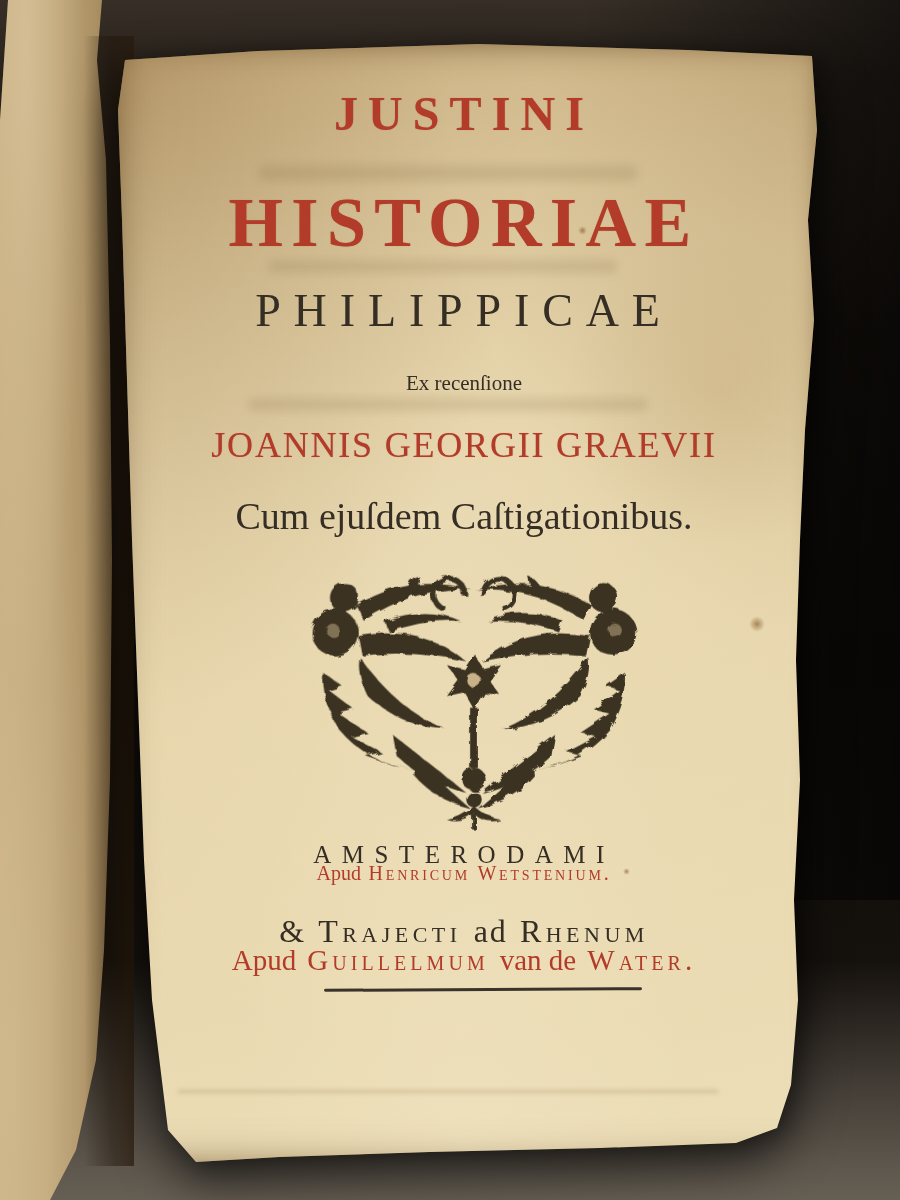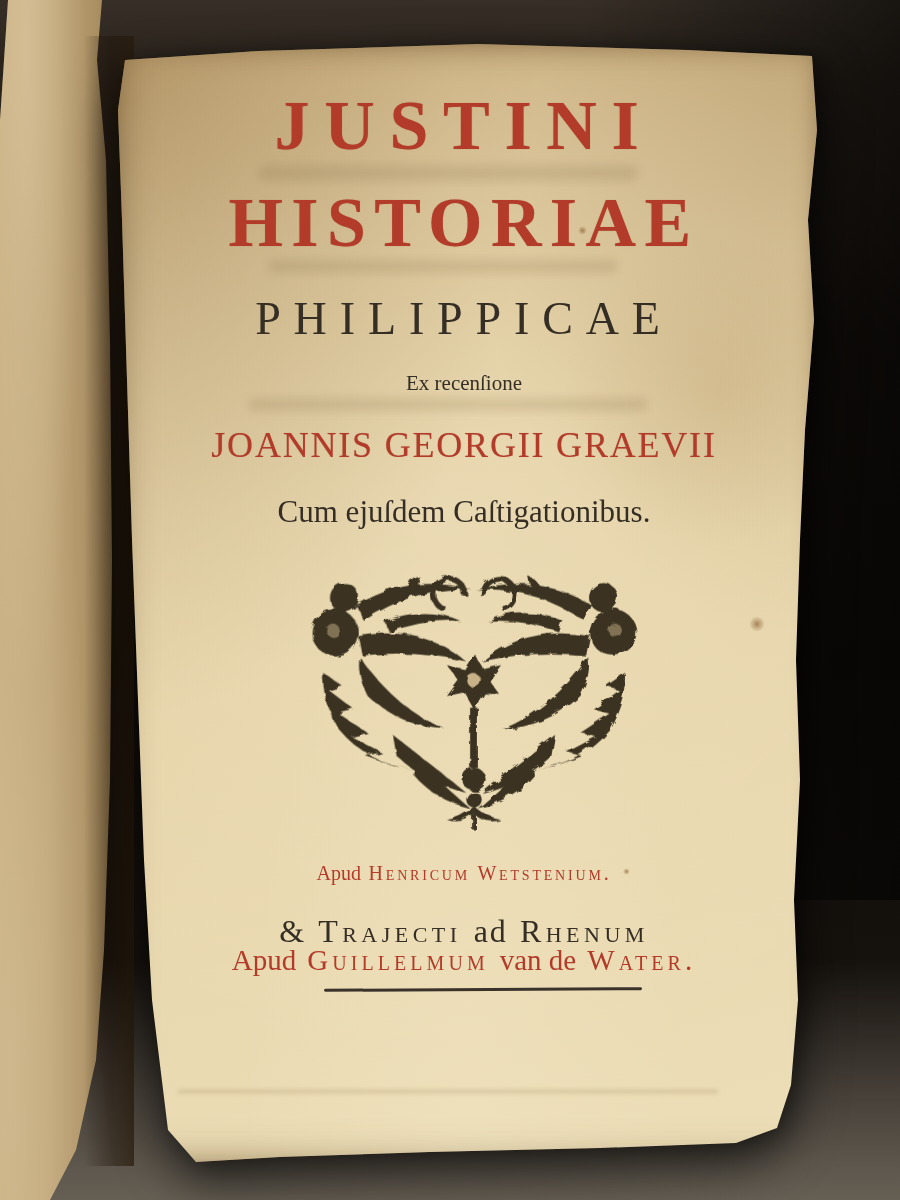--- a/index.html
+++ b/index.html
@@ -45,28 +45,28 @@
       radial-gradient(circle at 86% 31%,rgba(150,110,50,.14),transparent 16%),
       radial-gradient(ellipse at 50% 100%,rgba(255,246,222,.16),transparent 46%);}
   .ghost{position:absolute;background:rgba(120,95,55,.16);filter:blur(4px);border-radius:8px;}
   .spot{position:absolute;border-radius:50%;
     background:radial-gradient(circle,rgba(125,80,32,.6),rgba(125,80,32,0) 70%);}
   .crease{position:absolute;height:3px;background:rgba(110,80,40,.22);filter:blur(2px);}
   
   .line{position:absolute;left:24px;width:664px;text-align:center;
         color:#352e25;white-space:nowrap;}
   .red{color:#b23b2a;}
-  .t1{top:42px;font-size:70px;letter-spacing:.21em;font-weight:bold;
+  .t1{top:42px;font-size:48px;letter-spacing:.21em;font-weight:bold;
       text-shadow:0 0 1px rgba(140,40,20,.35);}
   .t2{top:139px;font-size:70px;letter-spacing:.12em;font-weight:bold;
       text-shadow:0 0 1px rgba(140,40,20,.35);}
-  .t3{top:248px;font-size:46px;letter-spacing:.28em;}
+  .t3{top:240px;font-size:46px;letter-spacing:.28em;}
   .t4{top:327px;font-size:21px;}
   .t5{top:380px;font-size:36px;letter-spacing:.05em;text-shadow:0 0 1px rgba(140,40,20,.3);}
-  .t6{top:450px;font-size:31px;}
+  .t6{top:450px;font-size:38px;}
   .i1{top:797px;font-size:25px;letter-spacing:.42em;}
   .i2{top:818px;font-size:20px;}
   .i3{top:869px;font-size:32px;letter-spacing:.06em;}
   .i4{top:900px;font-size:29px;}
   .sc{font-variant:small-caps;letter-spacing:.14em;}
   .gapL{margin-left:.38em;}
   #imprint-rule{position:absolute;left:216px;top:944px;width:318px;height:3px;
     background:#3a332b;border-radius:2px;transform:rotate(-.3deg);}
   .dt{top:960px;font-size:26px;letter-spacing:.17em;
       font-family:"DejaVu Serif",serif;}
@@ -133,20 +133,21 @@
           <circle cx="180" cy="120" r="7" fill="#c9b287"></circle>
           <rect x="176" y="148" width="8" height="62" fill="#3a3322"></rect>
           <circle cx="180" cy="222" r="12" fill="#3a3322"></circle>
           <circle cx="180" cy="243" r="8" fill="#3a3322"></circle>
           <path fill="#3a3322" d="M180,250 Q166,262 152,264 Q168,269 180,258 Q192,269 208,264 Q194,262 180,250 Z"></path>
           <rect x="178" y="258" width="4" height="16" fill="#3a3322"></rect>
         </g>
       </svg>
     </div>
 
+    <div class="line i1">AMSTERODAMI</div>
     <div class="line i2 red">
       <span>Apud</span><span class="sc gapL">Henricum Wetstenium.</span>
     </div>
     <div class="line i3">
       <span>&amp;</span><span class="sc gapL">Trajecti</span><span class="gapL">ad</span><span class="sc gapL">Rhenum</span>
     </div>
     <div class="line i4 red">
       <span>Apud</span><span class="sc gapL">Guillelmum</span><span class="gapL">van de</span><span class="sc gapL">Water.</span>
     </div>
     <div id="imprint-rule"></div>

